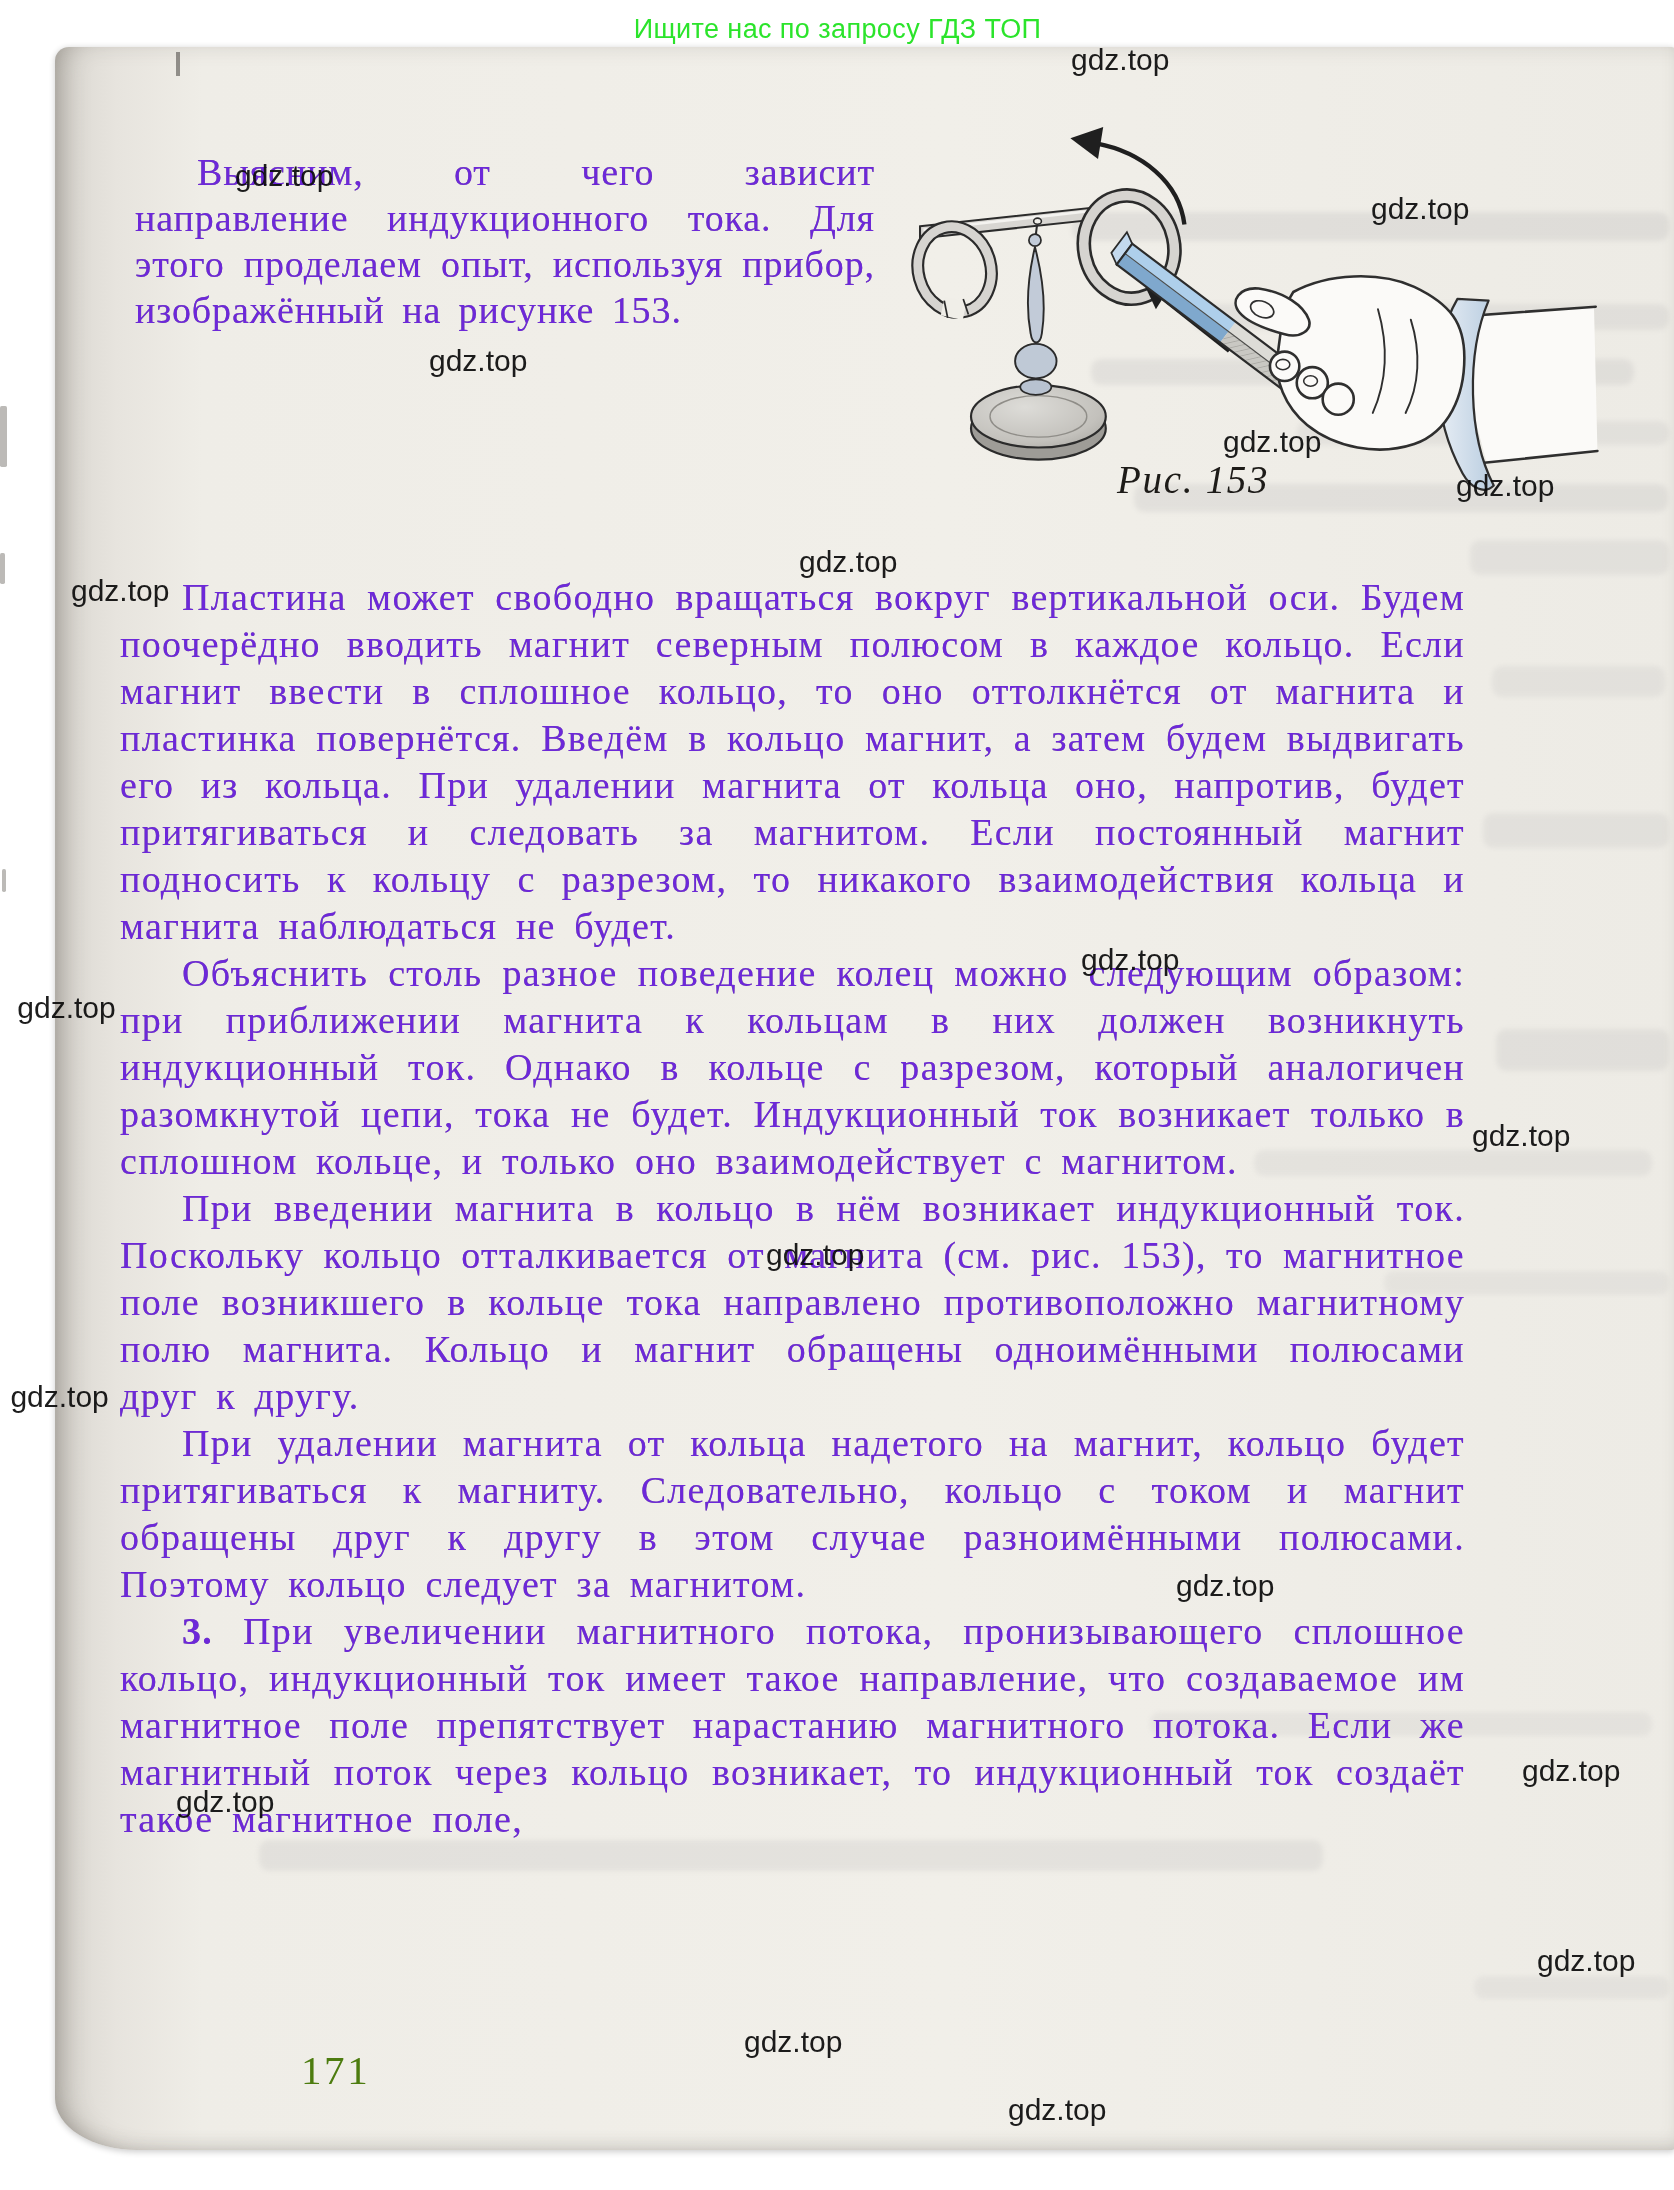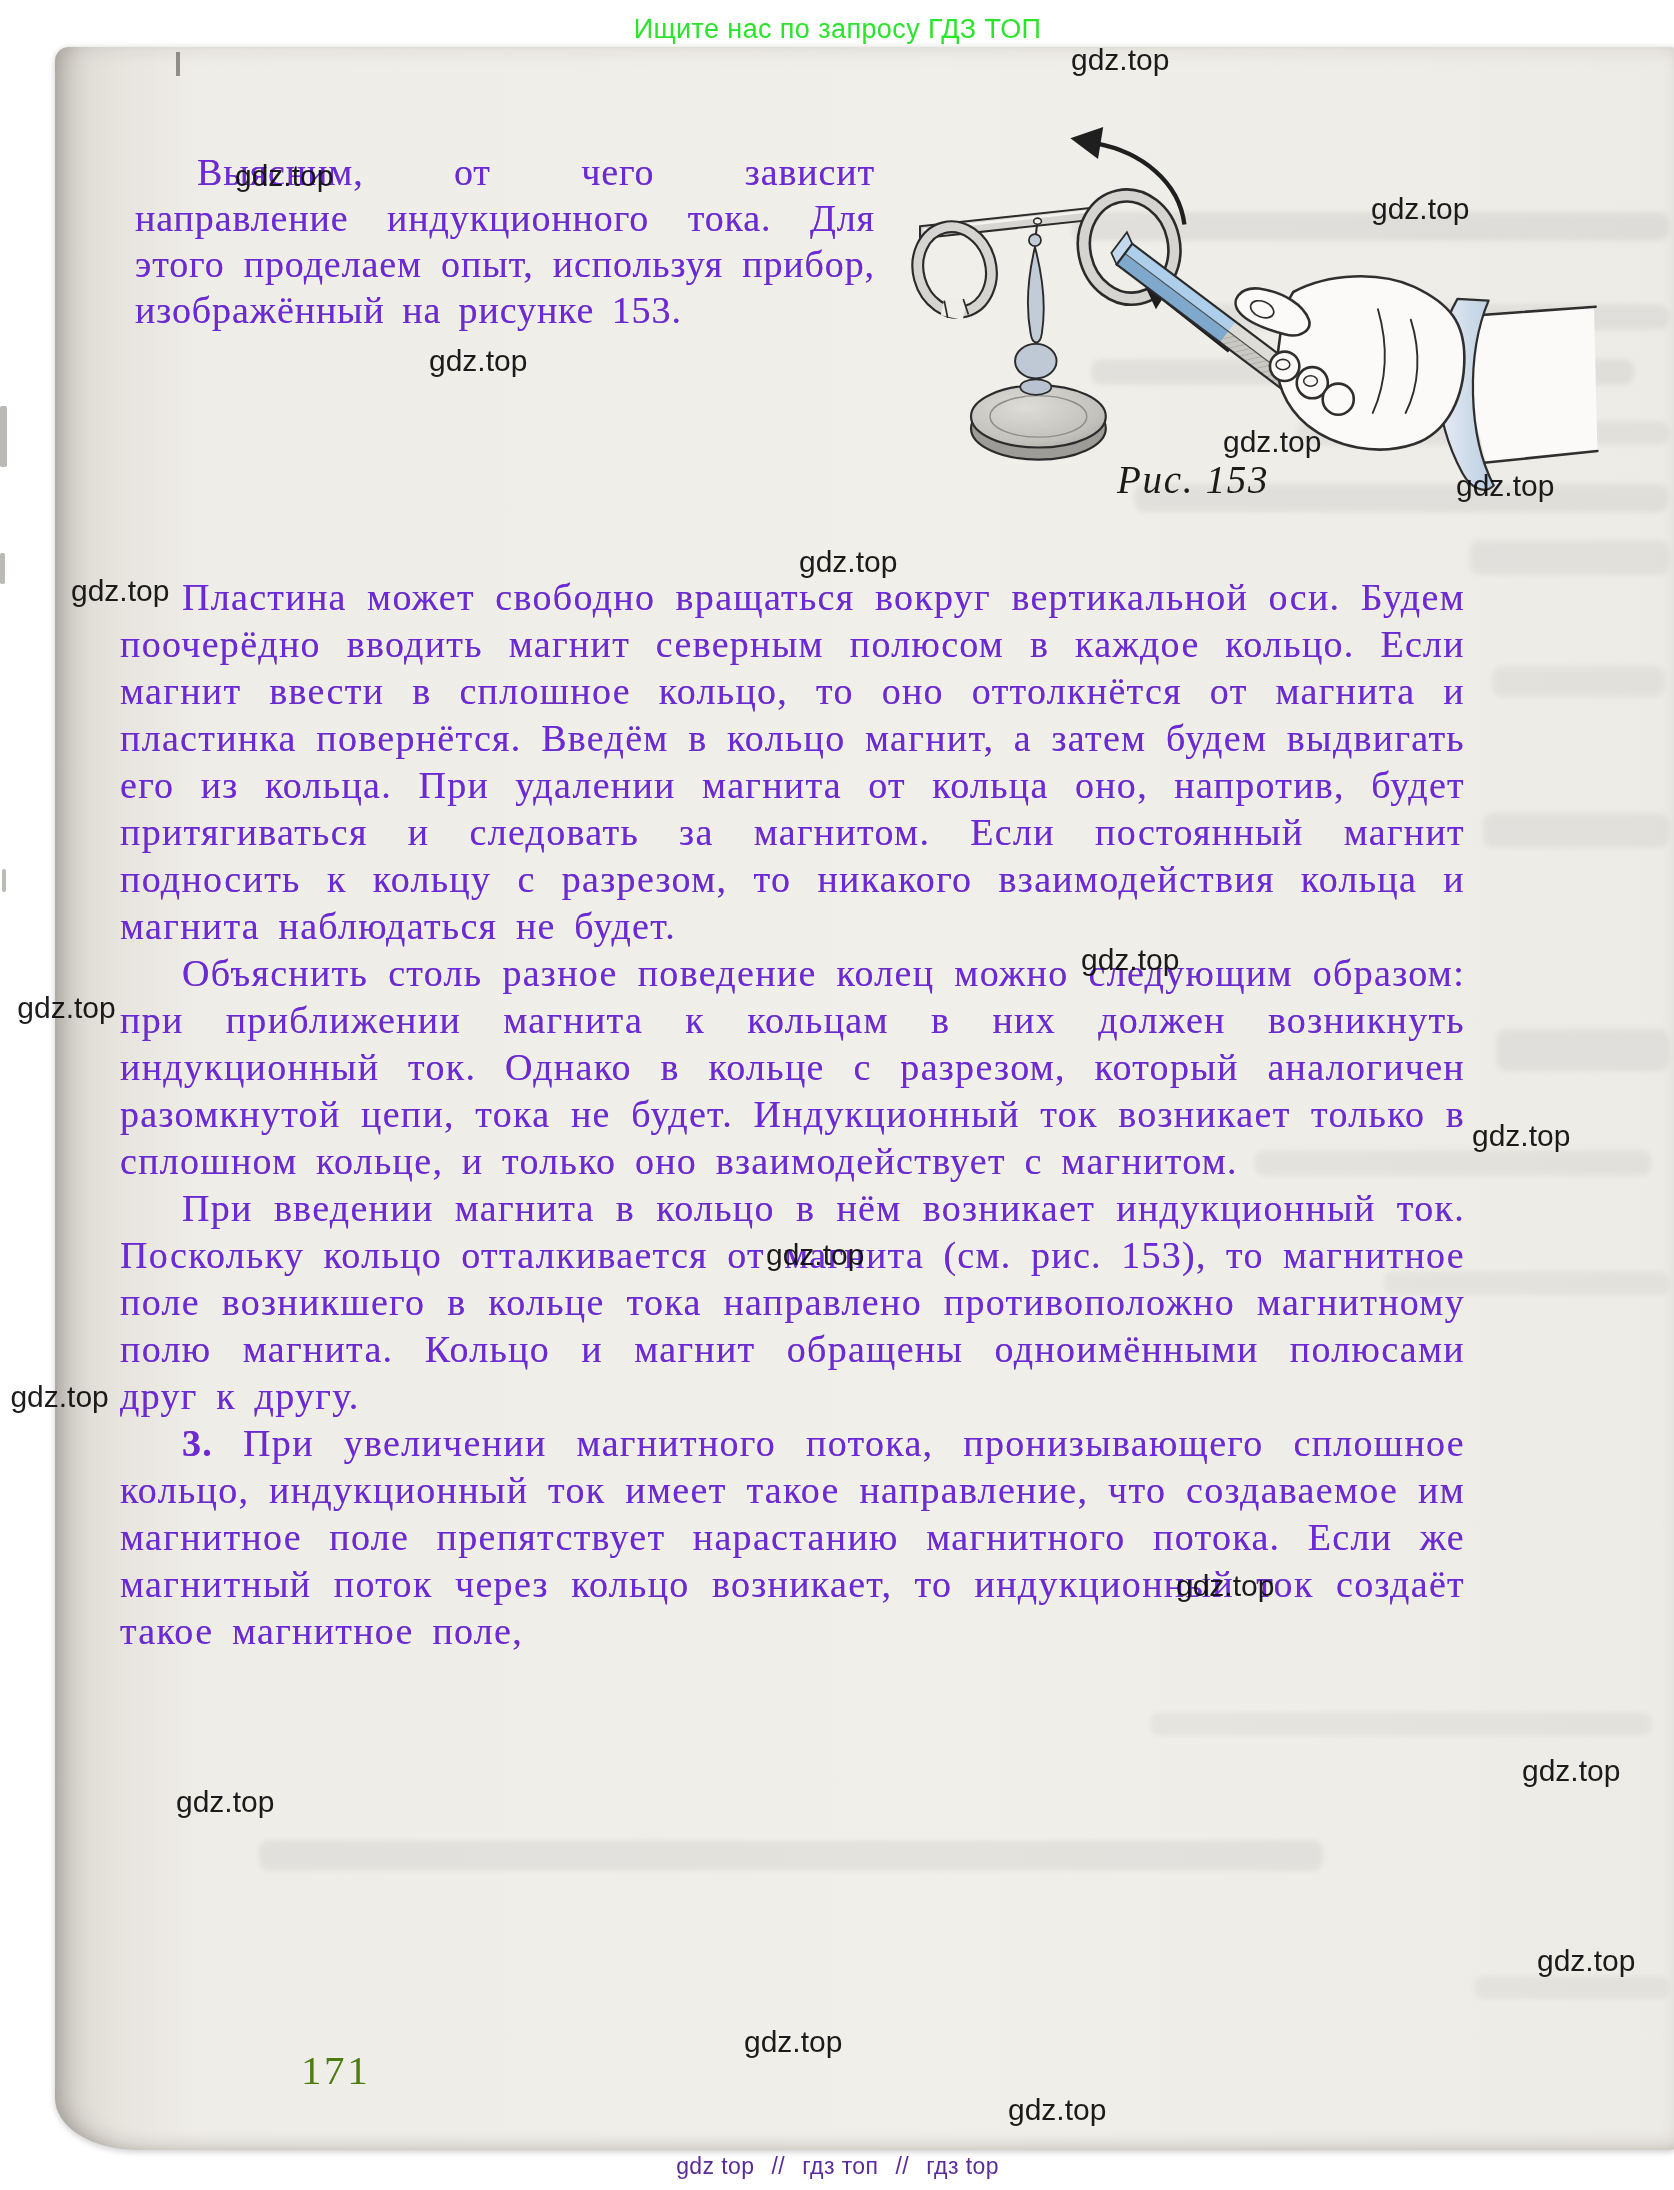--- a/index.html
+++ b/index.html
@@ -78,20 +78,21 @@
   <div class="ghost" style="left:1474px;top:1976px;width:195px;height:22.5px;opacity:.09;"></div>
 
   <div class="textcol col-narrow">
     <p>Выясним, от чего зависит направление индукционного тока. Для этого проделаем опыт, используя прибор, изображённый на рисунке 153.</p>
   </div>
 
   <div class="textcol col-full">
     <p>Пластина может свободно вращаться вокруг вертикальной оси. Будем поочерёдно вводить магнит северным полюсом в каждое кольцо. Если магнит ввести в сплошное кольцо, то оно оттолкнётся от магнита и пластинка повернётся. Введём в кольцо магнит, а затем будем выдвигать его из кольца. При удалении магнита от кольца оно, напротив, будет притягиваться и следовать за магнитом. Если постоянный магнит подносить к кольцу с разрезом, то никакого взаимодействия кольца и магнита наблюдаться не будет.</p>
     <p>Объяснить столь разное поведение колец можно следующим образом: при приближении магнита к кольцам в них должен возникнуть индукционный ток. Однако в кольце с разрезом, который аналогичен разомкнутой цепи, тока не будет. Индукционный ток возникает только в сплошном кольце, и только оно взаимодействует с магнитом.</p>
     <p>При введении магнита в кольцо в нём возникает индукционный ток. Поскольку кольцо отталкивается от магнита (см. рис. 153), то магнитное поле возникшего в кольце тока направлено противоположно магнитному полю магнита. Кольцо и магнит обращены одноимёнными полюсами друг к другу.</p>
+    <p>При удалении магнита от кольца надетого на магнит, кольцо будет притягиваться к магниту. Следовательно, кольцо с током и магнит обращены друг к другу в этом случае разноимёнными полюсами. Поэтому кольцо следует за магнитом.</p>
     <p><b>3.</b><span> При увеличении магнитного потока, пронизывающего сплошное кольцо, индукционный ток имеет такое направление, что создаваемое им магнитное поле препятствует нарастанию магнитного потока. Если же магнитный поток через кольцо возникает, то индукционный ток создаёт такое магнитное поле,</span></p>
   </div>
 
   <div class="figure">
     <svg width="726" height="413" viewBox="0 0 840 478">
       <defs>
         <radialGradient id="gbase" cx="40%" cy="35%" r="80%">
           <stop offset="0" stop-color="#dddcd8"></stop>
             <stop offset="70%" stop-color="#c3c1bc"></stop>
             <stop offset="100%" stop-color="#a9a7a2"></stop>
@@ -193,18 +194,15 @@
       <div class="wm" style="left: 766px; top: 1238px;">gdz.top</div>
       <div class="wm" style="left: 10.4px; top: 1380px;">gdz.top</div>
       <div class="wm" style="left: 1176px; top: 1569px;">gdz.top</div>
       <div class="wm" style="left: 1522px; top: 1754px;">gdz.top</div>
       <div class="wm" style="left: 176px; top: 1785px;">gdz.top</div>
       <div class="wm" style="left: 1537px; top: 1944px;">gdz.top</div>
       <div class="wm" style="left: 744px; top: 2025px;">gdz.top</div>
       <div class="wm" style="left: 1008px; top: 2093px;">gdz.top</div>
     </div>
 
-  <div class="footer">
-    <span>gdz top</span><span class="sep">//</span><span>гдз топ</span><span class="sep">//</span><span>гдз top</span>
-  </div>
 
 </div>
 
 
 </body></html>

